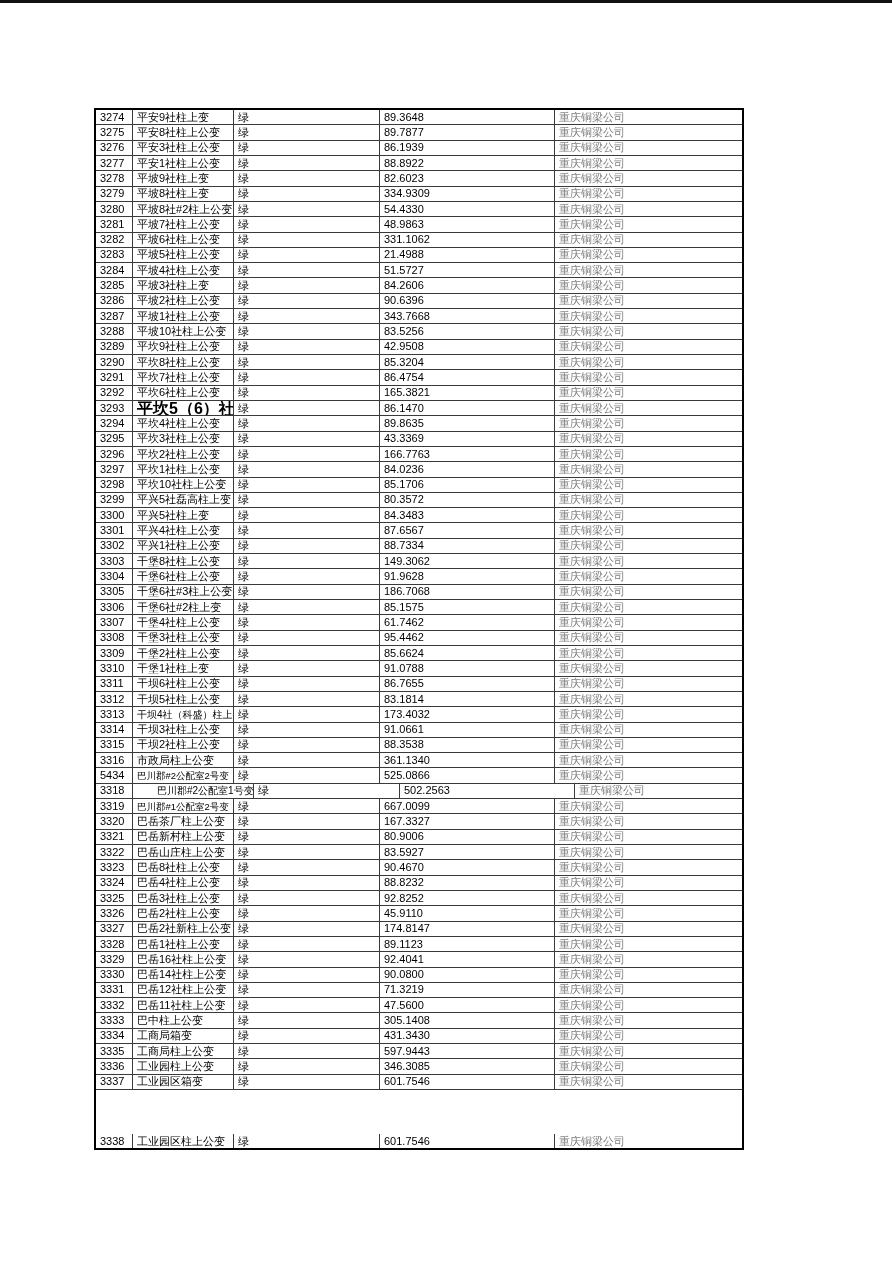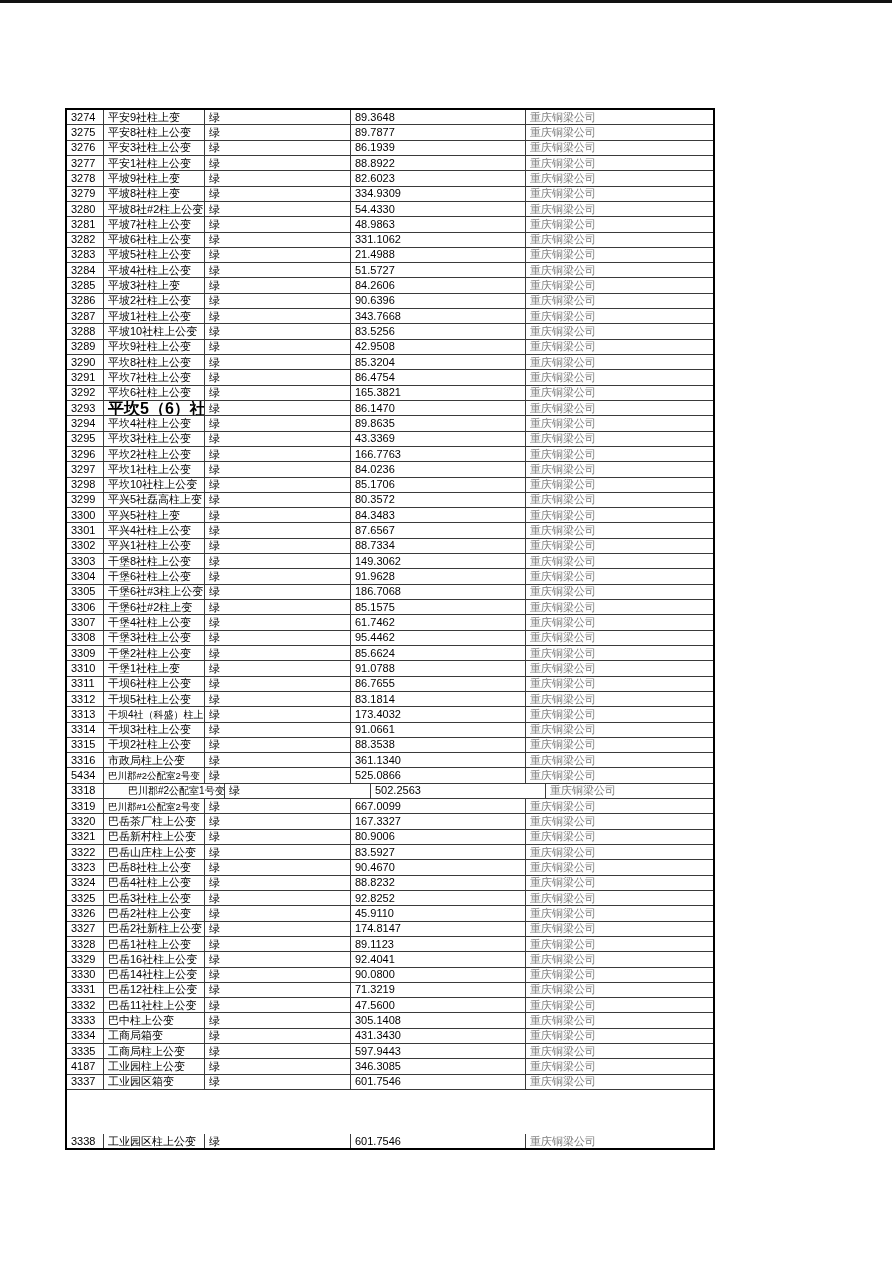--- a/index.html
+++ b/index.html
@@ -12,21 +12,21 @@
     font-family: "Liberation Sans", "DejaVu Sans", sans-serif;
   }
   .top-rule {
     position: absolute;
     left: 0; top: 0;
     width: 892px; height: 3px;
     background: #111111;
   }
   .sheet-table {
     position: absolute;
-    left: 65px; top: 108px;
+    left: 94px; top: 108px;
     width: 650px; height: 1042px;
     border: 2px solid #000000;
     box-sizing: border-box;
     background: #ffffff;
     display: flex;
     flex-direction: column;
   }
   .t-row {
     display: flex;
     flex: 1 1 auto;
@@ -487,21 +487,21 @@
       <div class="t-cell c-company">重庆铜梁公司</div>
     </div>
     <div class="t-row">
       <div class="t-cell c-id">3335</div>
       <div class="t-cell c-name">工商局柱上公变</div>
       <div class="t-cell c-status">绿</div>
       <div class="t-cell c-value">597.9443</div>
       <div class="t-cell c-company">重庆铜梁公司</div>
     </div>
     <div class="t-row">
-      <div class="t-cell c-id">4187</div>
+      <div class="t-cell c-id">3336</div>
       <div class="t-cell c-name">工业园柱上公变</div>
       <div class="t-cell c-status">绿</div>
       <div class="t-cell c-value">346.3085</div>
       <div class="t-cell c-company">重庆铜梁公司</div>
     </div>
     <div class="t-row">
       <div class="t-cell c-id">3337</div>
       <div class="t-cell c-name">工业园区箱变</div>
       <div class="t-cell c-status">绿</div>
       <div class="t-cell c-value">601.7546</div>

